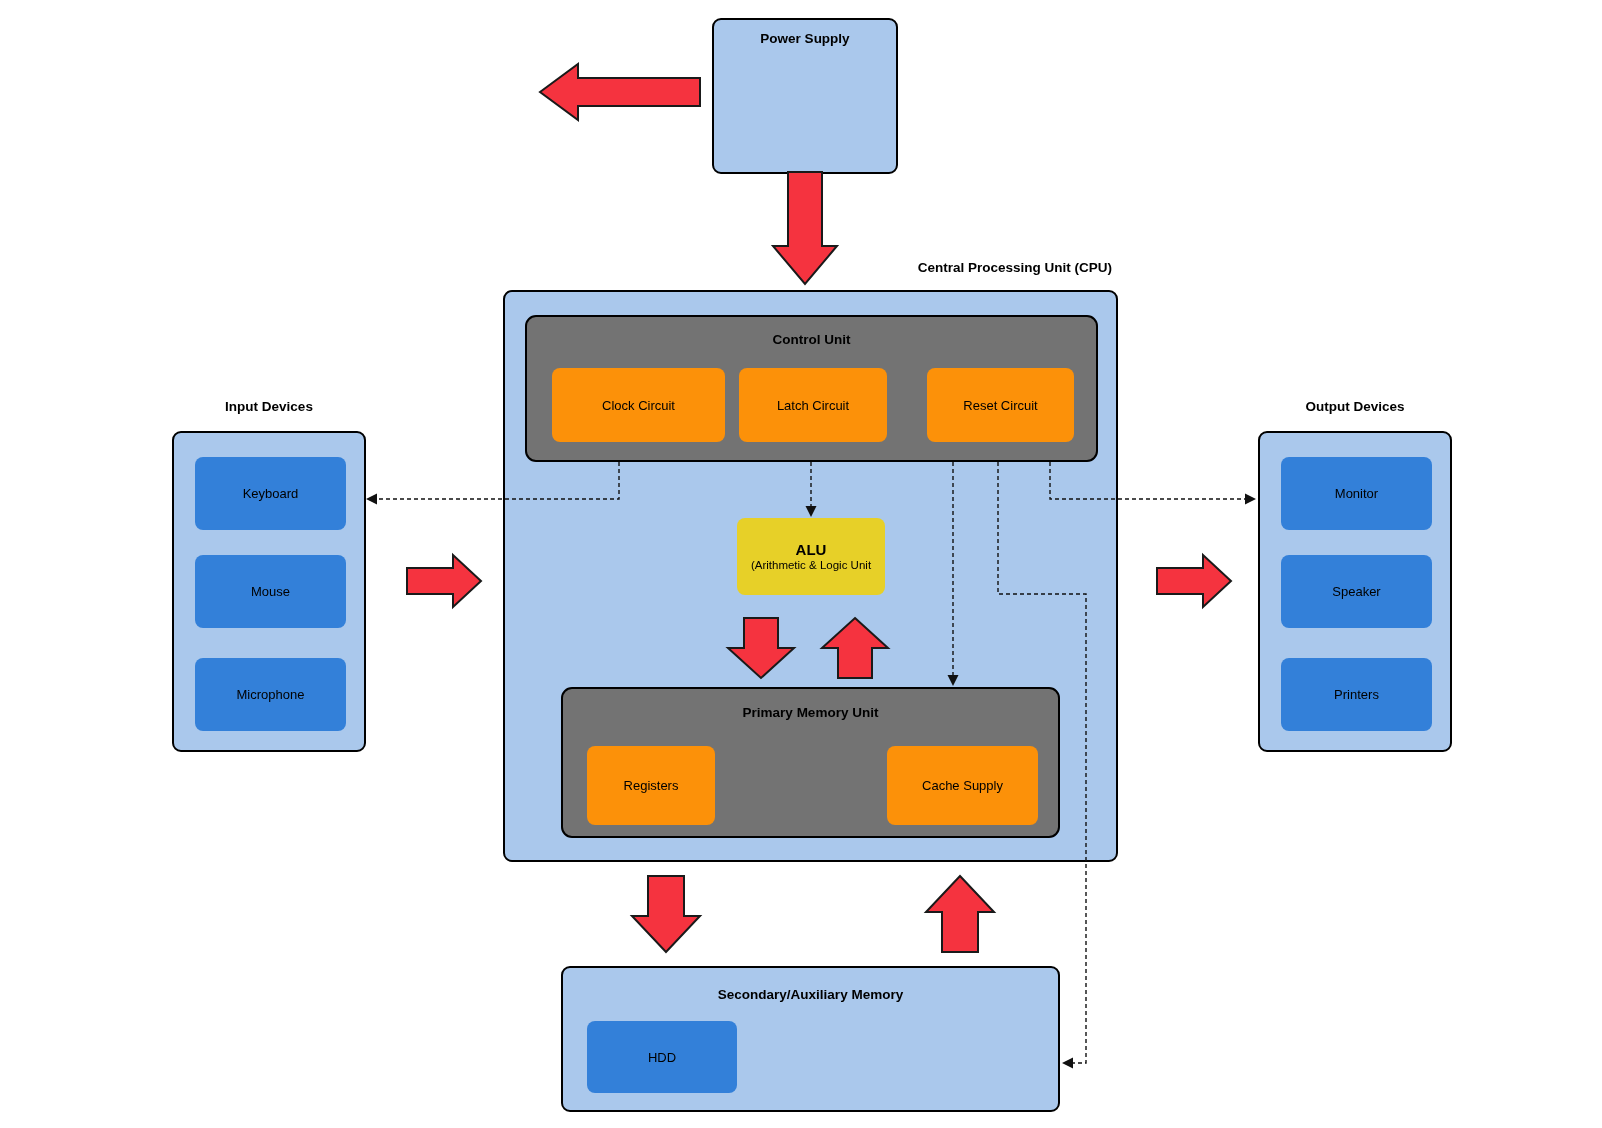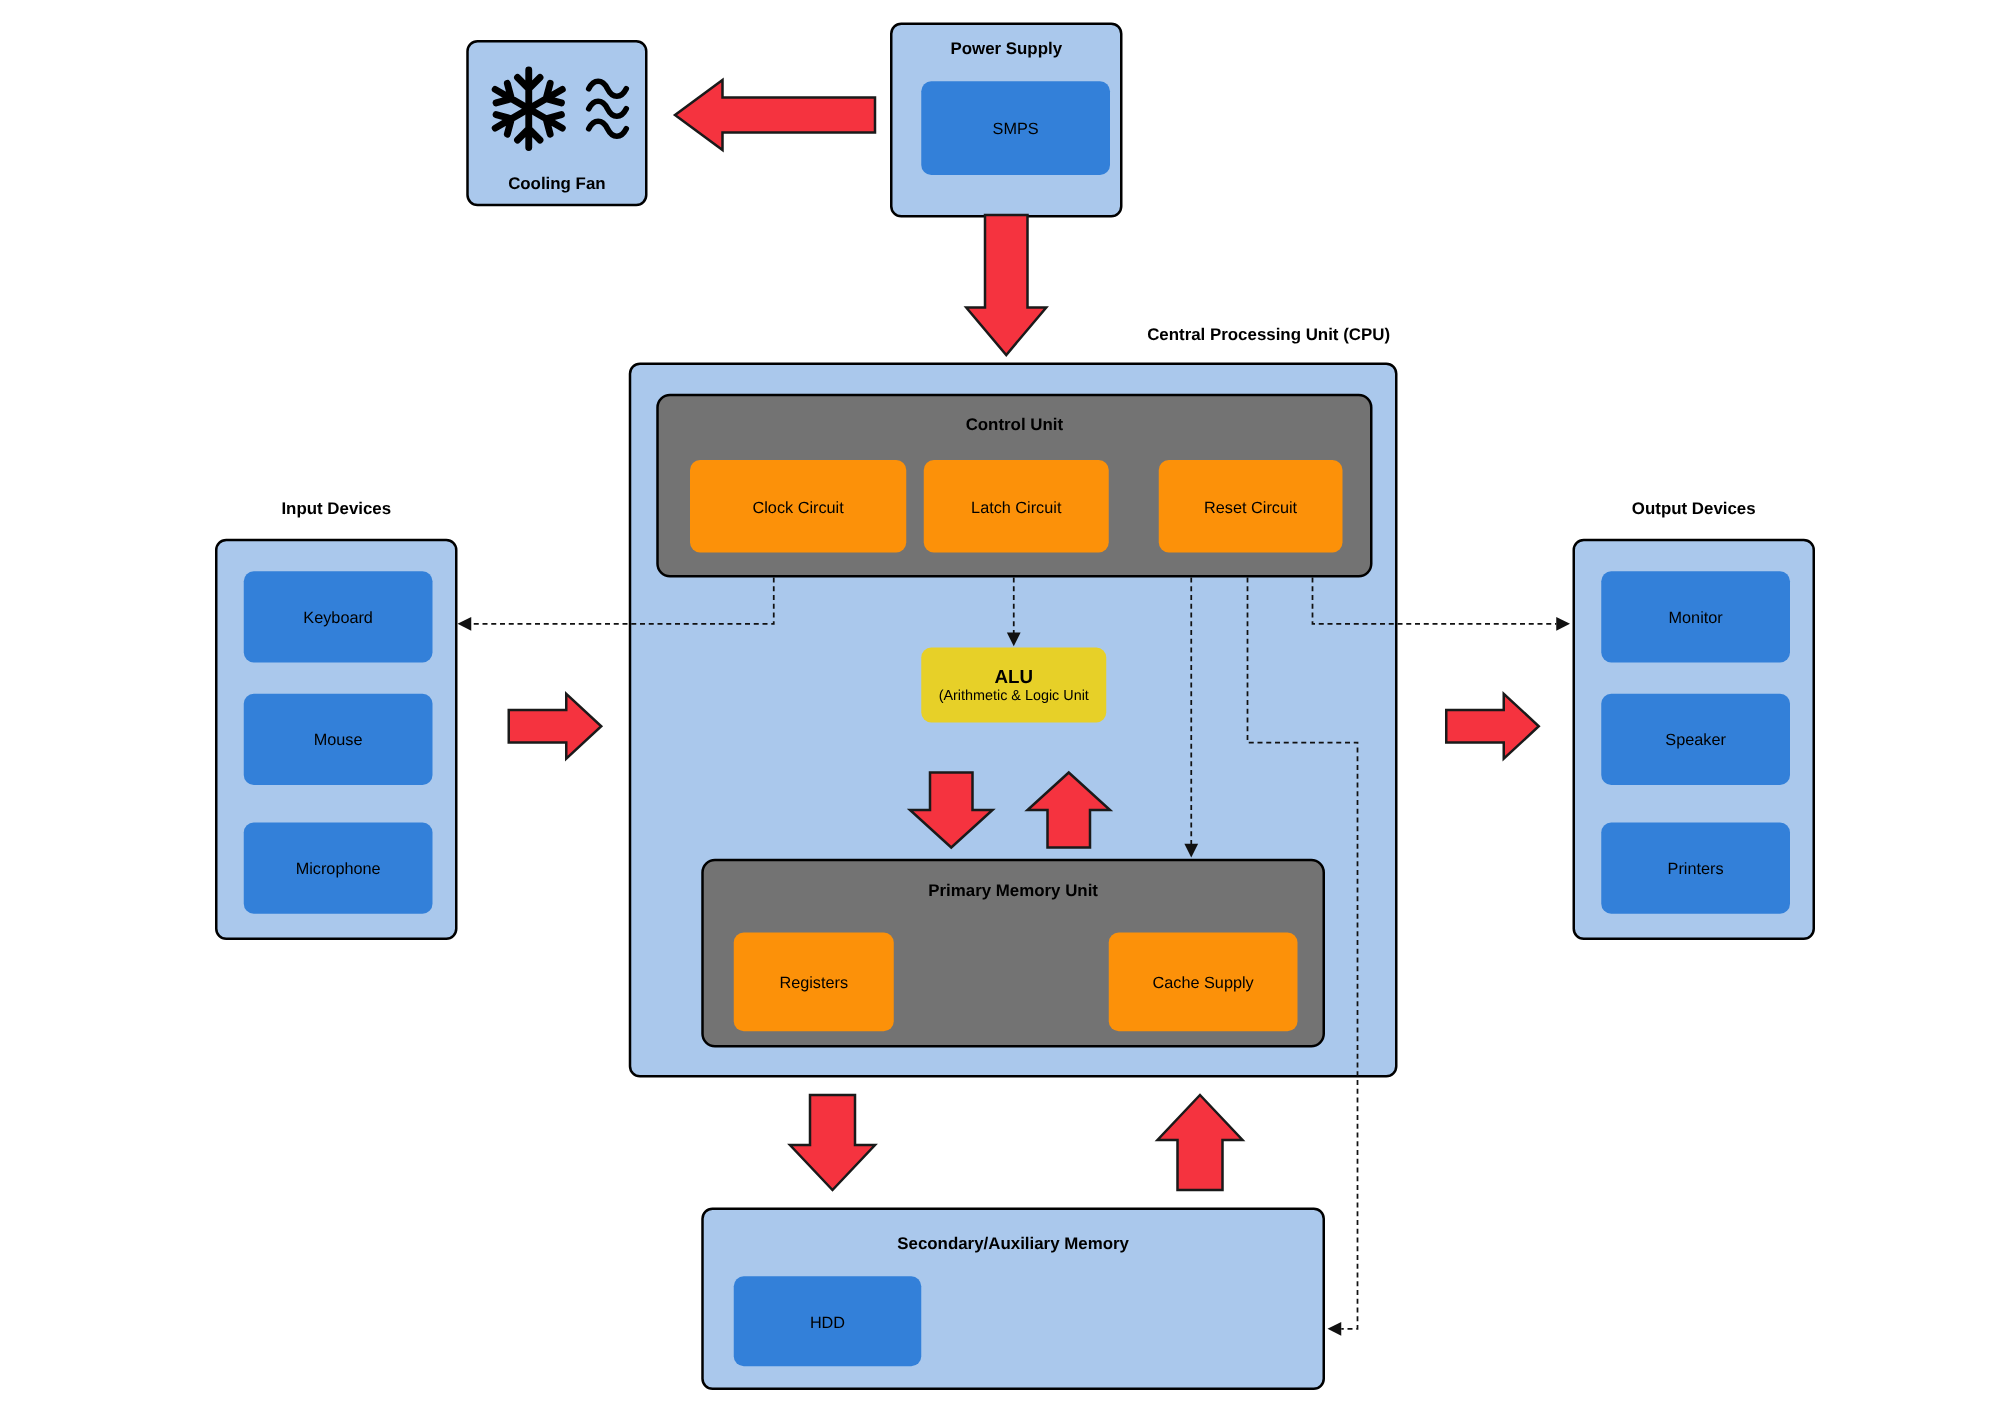--- a/index.html
+++ b/index.html
@@ -29,21 +29,21 @@
   
   .cpu{left:503px;top:290px;width:615px;height:572px;border-width:2.5px;}
   .cpu-label{left:700px;top:260px;width:412px;text-align:right;}
 
   .control-unit{left:525px;top:315px;width:573px;height:147px;}
   .cu-title{top:15px;}
   .cu-clock{left:25px;top:51px;width:173px;height:74px;}
   .cu-latch{left:212px;top:51px;width:148px;height:74px;}
   .cu-reset{left:400px;top:51px;width:147px;height:74px;}
 
-  .alu{position:absolute;left:737px;top:518px;width:148px;height:60px;background:var(--block_yellow,#e7d028);
+  .alu{position:absolute;left:737px;top:518px;width:148px;height:77px;background:var(--block_yellow,#e7d028);
        border-radius:8px;display:flex;flex-direction:column;align-items:center;justify-content:center;box-sizing:border-box;}
   .alu-title{font-weight:bold;font-size:15px;line-height:17px;}
   .alu-sub{font-size:11.5px;line-height:14px;}
 
   .pmu{left:561px;top:687px;width:499px;height:151px;}
   .pmu-title{top:16px;}
   .pmu-registers{left:24px;top:57px;width:128px;height:79px;}
   .pmu-cache{left:324px;top:57px;width:151px;height:79px;}
 
   
@@ -65,44 +65,23 @@
   .overlay{position:absolute;left:0;top:0;width:1602px;height:1128px;z-index:10;pointer-events:none;}
   .red-arrow{fill:var(--arrow_red,#f5333f);stroke:#1a1a1a;stroke-width:2;}
   .dash{fill:none;stroke:var(--line,#111);stroke-width:1.4;stroke-dasharray:4 3;}
   .dash-head{fill:var(--line,#111);stroke:none;}
 </style>
 </head>
 <body>
 
 <div class="canvas">
 
-  <div class="panel fan">
-    <svg class="fan-icon" width="118" height="80" viewBox="0 0 118 80">
-      <g transform="translate(34,41)" stroke="#000" stroke-width="5.5" stroke-linecap="round" fill="none">
-        <path d="M0,2 L0,-31 M0,-16 L-9,-25 M0,-16 L9,-25"></path>
-        <path d="M0,2 L0,-31 M0,-16 L-9,-25 M0,-16 L9,-25" transform="rotate(60)"></path>
-        <path d="M0,2 L0,-31 M0,-16 L-9,-25 M0,-16 L9,-25" transform="rotate(120)"></path>
-        <path d="M0,2 L0,-31 M0,-16 L-9,-25 M0,-16 L9,-25" transform="rotate(180)"></path>
-        <path d="M0,2 L0,-31 M0,-16 L-9,-25 M0,-16 L9,-25" transform="rotate(240)"></path>
-        <path d="M0,2 L0,-31 M0,-16 L-9,-25 M0,-16 L9,-25" transform="rotate(300)"></path>
-      </g>
-      <g stroke="#000" stroke-width="4.5" stroke-linecap="round" fill="none">
-        <path d="M82,25 c4,-8 11,-8 15,0 c4,8 11,8 15,0"></path>
-        <path d="M82,41 c4,-8 11,-8 15,0 c4,8 11,8 15,0"></path>
-        <path d="M82,57 c4,-8 11,-8 15,0 c4,8 11,8 15,0"></path>
-      </g>
-    </svg>
-    <div class="fan-label">Cooling Fan</div>
-  </div>
 
   <div class="panel psu">
     <div class="inner-title psu-title">Power Supply</div>
-    <div class="blk blue smps">
-      <span>SMPS</span>
-    </div>
   </div>
 
   <div class="float-label cpu-label">Central Processing Unit (CPU)</div>
   <div class="panel cpu"></div>
 
   <div class="white-panel control-unit">
     <div class="inner-title cu-title">Control Unit</div>
     <div class="blk orange cu-clock">
       <span>Clock Circuit</span>
     </div>

